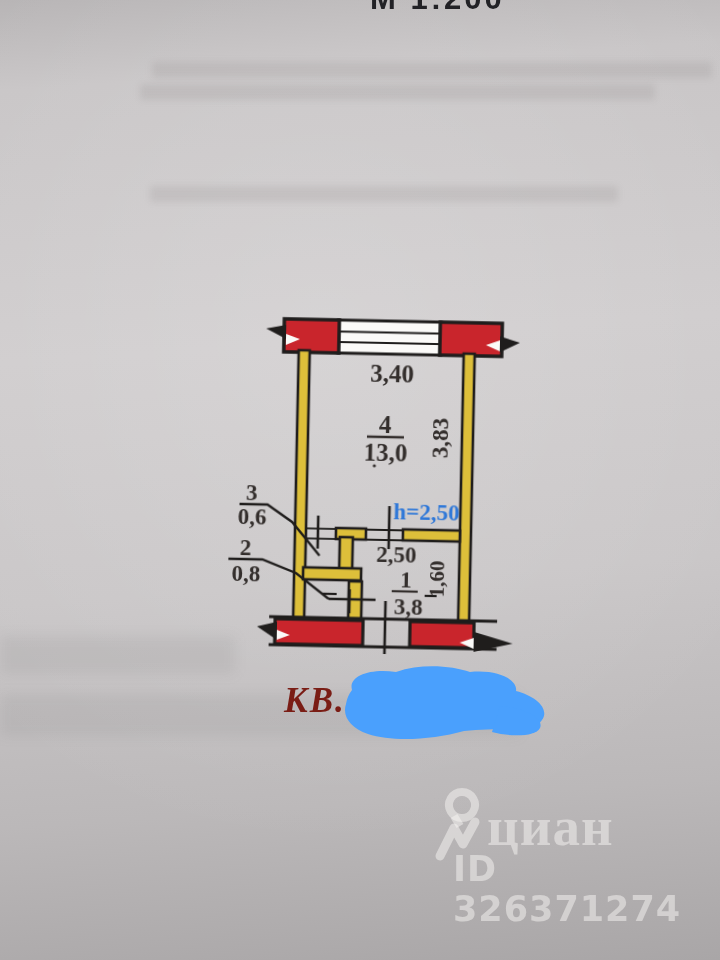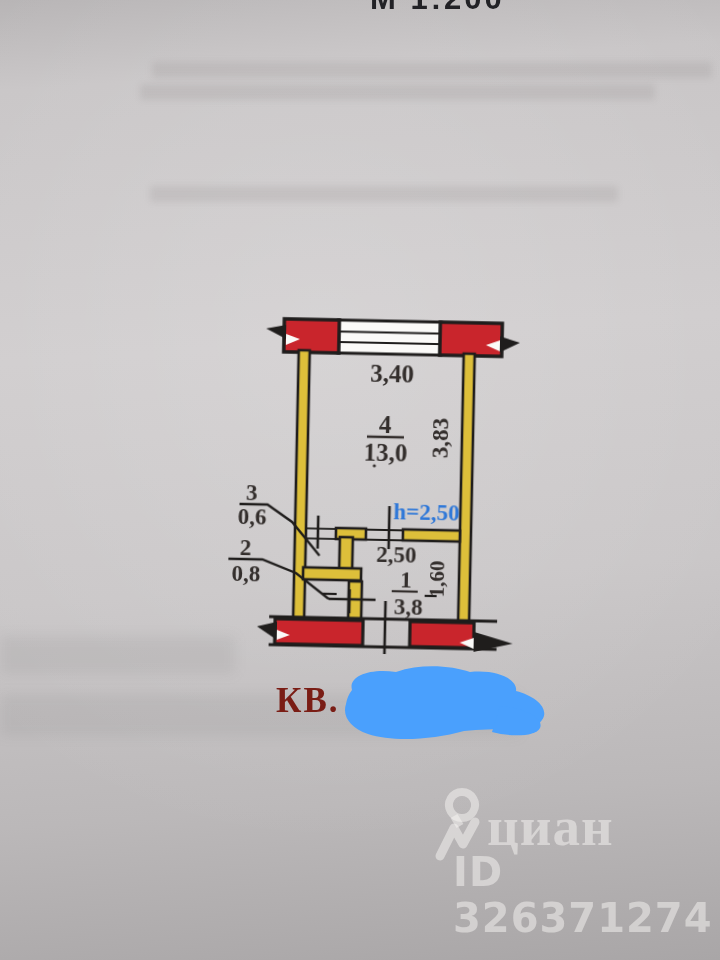--- a/index.html
+++ b/index.html
@@ -19,28 +19,28 @@
   
   .bleed{background:rgba(120,115,115,0.14);filter:blur(3px);border-radius:4px;}
   .bleed.big{background:rgba(110,105,108,0.10);filter:blur(6px);}
   
   .plan-wrap{left:0;top:0;width:720px;height:960px;transform:rotate(1.2deg);transform-origin:385px 483px;}
   .plan-wrap svg{filter:blur(0.45px);}
   text.dim{font-family:"Liberation Serif", serif;font-weight:bold;fill:#332e2c;}
   text.blue{fill:#2f78d8;}
   
   .kv-label{
-    left:276px;top:681px;font-family:"Liberation Serif", serif;font-weight:bold;
-    font-size:35px;color:#7a1d15;letter-spacing:2px;filter:blur(0.7px);
+    left:284px;top:681px;font-family:"Liberation Serif", serif;font-weight:bold;
+    font-size:35px;color:#7a1d15;letter-spacing:2px;filter:blur(0.7px);font-style:italic;
   }
   .scribble{left:0;top:0;width:720px;height:960px;pointer-events:none;}
   
   .wm{color:rgba(248,246,244,0.5);}
   .wm-brand{left:487px;top:795px;font-size:55px;font-weight:bold;font-family:Liberation Serif, serif;letter-spacing:1px;}
-  .wm-id{left:453px;top:849px;font-size:40px;font-weight:bold;font-family:"DejaVu Sans", sans-serif;letter-spacing:1px;}
+  .wm-id{left:453px;top:849px;font-size:35px;font-weight:bold;font-family:"DejaVu Sans", sans-serif;letter-spacing:1px;}
 </style>
 </head>
 <body>
 
 <div class="abs scale-label">М 1:200</div>
 
 <div class="abs bleed" style="left:152px;top:62px;width:560px;height:16px;"></div>
 <div class="abs bleed" style="left:140px;top:84px;width:515px;height:16px;"></div>
 <div class="abs bleed" style="left:150px;top:186px;width:468px;height:16px;"></div>
 <div class="abs bleed big" style="left:0px;top:636px;width:235px;height:38px;"></div>

